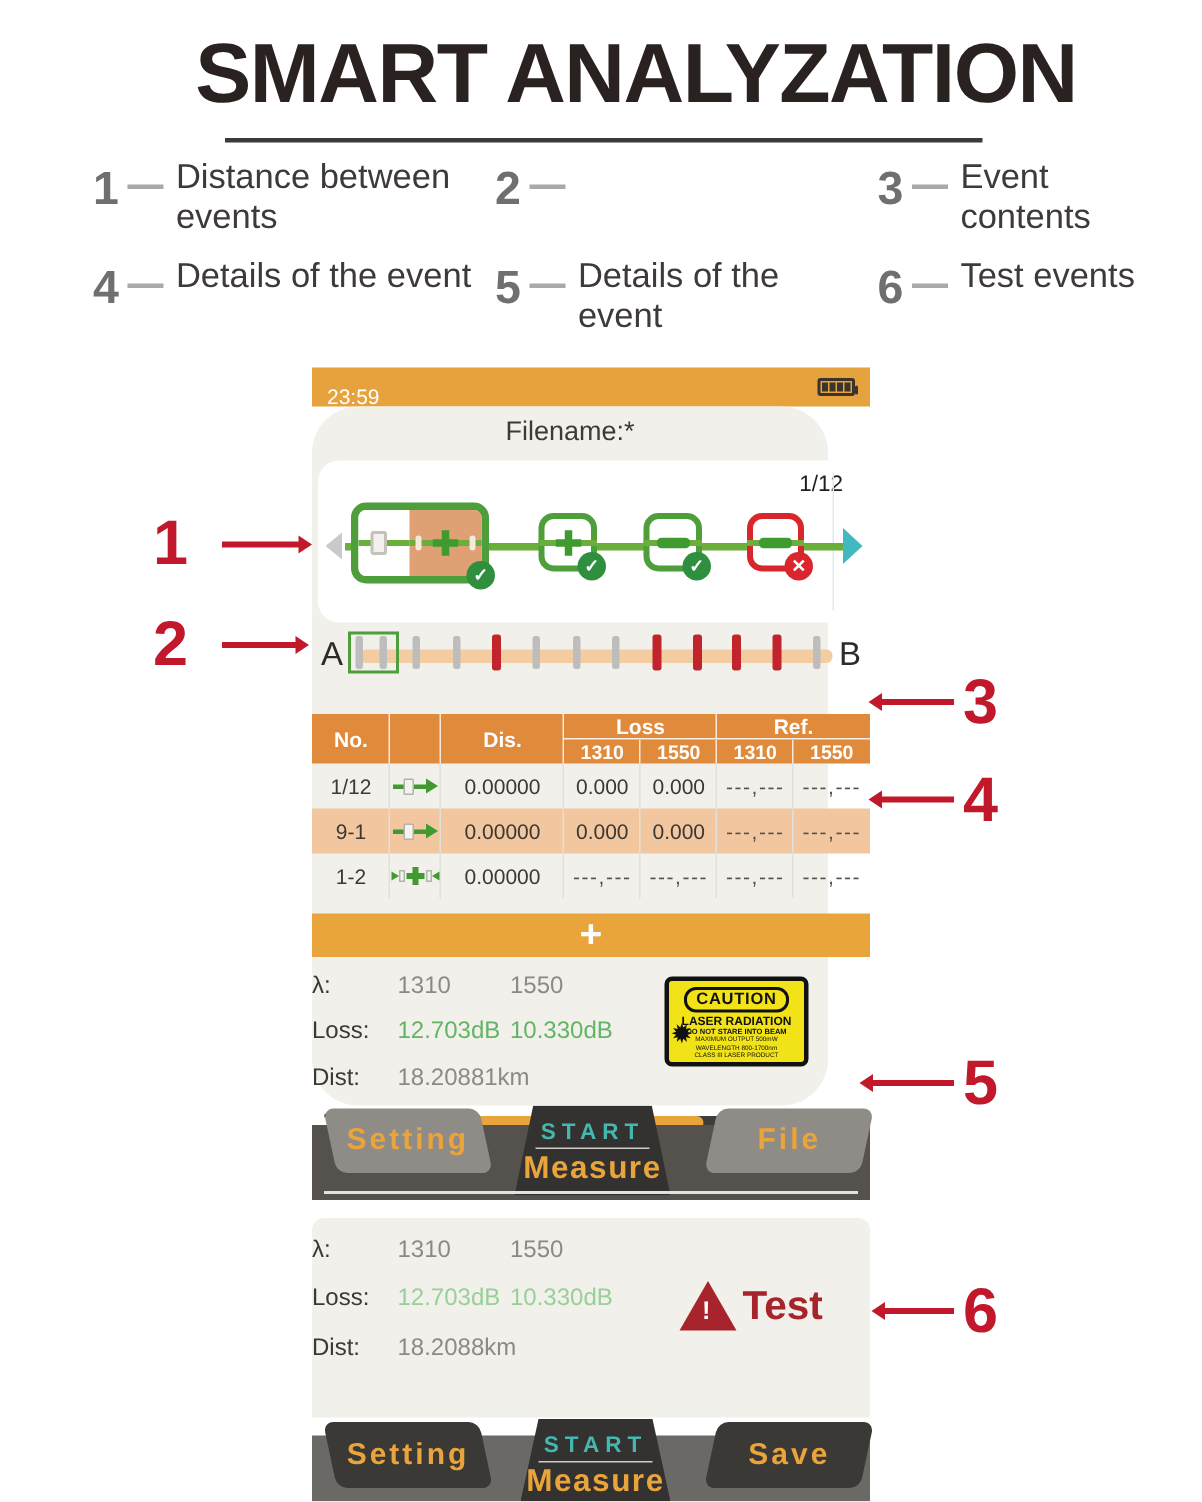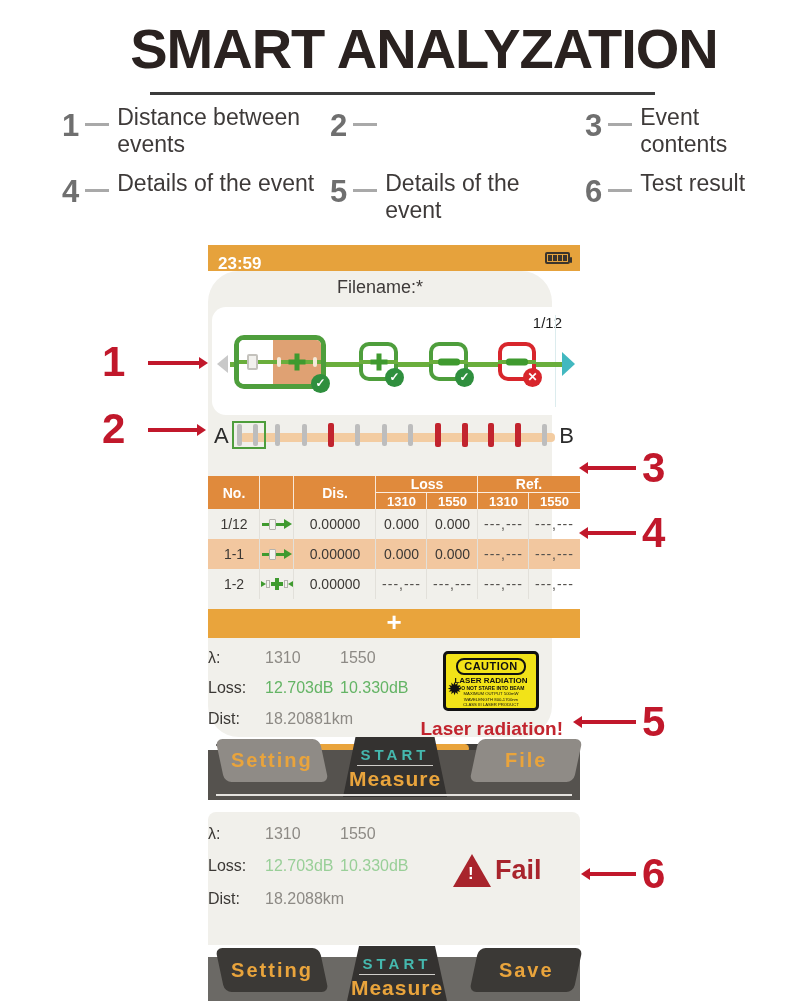--- a/index.html
+++ b/index.html
@@ -14,21 +14,21 @@
   .legend-num { font-size:31px; font-weight:800; color:#6f6f6f; line-height:1.0; margin-top:6px; }
   .legend-dash { width:24px; height:3px; background:#a9a9a9; margin:19px 8px 0 6px; flex:none; }
   .legend-text { font-size:23px; color:#3e3a39; line-height:1.18; }
 
   
   .device { position:absolute; left:208px; top:245px; width:372px; height:555px; }
   .device2 { position:absolute; left:208px; top:812px; width:372px; height:189px; }
 
   .statusbar { position:absolute; left:0; top:0; width:372px; height:26px; background:#e6a23c;
                display:flex; align-items:center; }
-  .status-time { color:#fff; font-size:17px; font-weight:bold; margin-left:10px;margin-top:11px; }
+  .status-time { color:#fff; font-size:14px; font-weight:normal; margin-left:10px;margin-top:11px; }
   .status-app { position:absolute; left:110px; top:0; width:152px; height:26px; background:#383734;
                 color:#fff; font-size:17px; font-weight:bold; text-align:center; line-height:26px; }
   .battery { position:absolute; right:10px; top:7px; width:25px; height:12px; border:2px solid #3a342d;
              border-radius:2px; display:flex; align-items:center; padding:1px; gap:1px; }
   .battery .cell { width:4px; height:6px; background:#3a342d; }
   .battery .nub { position:absolute; right:-4px; top:3px; width:2px; height:6px; background:#3a342d; border-radius:1px; }
 
   .screen-body { position:absolute; left:0; top:26px; width:344px; height:466px; background:#f1f0eb;border-radius:31px; }
   .filename { position:absolute; top:6px; width:100%; text-align:center; font-size:18px; color:#3e3a39; }
 
@@ -201,21 +201,21 @@
     <div class="legend-text" style="width:230px">Details of the event</div>
   </div>
   <div class="legend-item" style="left:330px; top:170px;">
     <div class="legend-num">5</div>
     <div class="legend-dash"></div>
     <div class="legend-text" style="width:160px">Details of the event</div>
   </div>
   <div class="legend-item" style="left:585px; top:170px;">
     <div class="legend-num">6</div>
     <div class="legend-dash"></div>
-    <div class="legend-text" style="width:150px">Test result</div>
+    <div class="legend-text" style="width:150px">Test events</div>
   </div>
 
   <div class="device">
 
     <div class="statusbar">
       <div class="status-time">23:59</div>
       <div class="battery">
         <div class="cell"></div>
           <div class="cell"></div>
           <div class="cell"></div>
@@ -311,21 +311,21 @@
                 <span class="a"></span>
               </span>
             </div>
           <div>0.00000</div>
           <div>0.000</div>
           <div>0.000</div>
           <div class="dashv">---,---</div>
           <div class="dashv">---,---</div>
         </div>
         <div class="trow hl">
-          <div>1-1</div>
+          <div>9-1</div>
           <div>
               <span class="row-conn">
                 <span class="l"></span>
                 <span class="b"></span>
                 <span class="a"></span>
               </span>
             </div>
           <div>0.00000</div>
           <div>0.000</div>
           <div>0.000</div>
@@ -365,21 +365,20 @@
 
         <div class="caution">
           <div class="caution-star">✹</div>
           <div><span class="caution-title">CAUTION</span></div>
           <div class="caution-l1">LASER RADIATION</div>
           <div class="caution-l2">DO NOT STARE INTO BEAM</div>
           <div class="caution-small">MAXIMUM OUTPUT 500mW</div>
           <div class="caution-small">WAVELENGTH 800-1700nm</div>
           <div class="caution-small">CLASS III LASER PRODUCT</div>
         </div>
-        <div class="laser-warn">Laser radiation!</div>
 
         <div class="elapsed">11s</div>
         <div class="pbar">
           <div class="pbar-fill" style="width: 67%;"></div>
         </div>
       </div>
     </div>
 
     <div class="toolbar tb1">
       <div class="band"></div>
@@ -410,21 +409,21 @@
         <span class="mv2">10.330dB</span>
       </div>
       <div class="mrow" style="top:78px">
         <span class="mlabel">Dist:</span>
         <span class="mv1">18.2088km</span>
       </div>
       <div class="fail-wrap">
         <div class="fail-tri">
           <span>!</span>
         </div>
-        <div class="fail-text">Fail</div>
+        <div class="fail-text">Test</div>
       </div>
     </div>
 
     <div class="toolbar tb2">
       <div class="band"></div>
       <div class="sidebtn btn-dark lean-r" style="left:12px; width:104px;">
         <span>Setting</span>
       </div>
       <div class="centerbtn">
         <div class="start-lbl">START</div>

